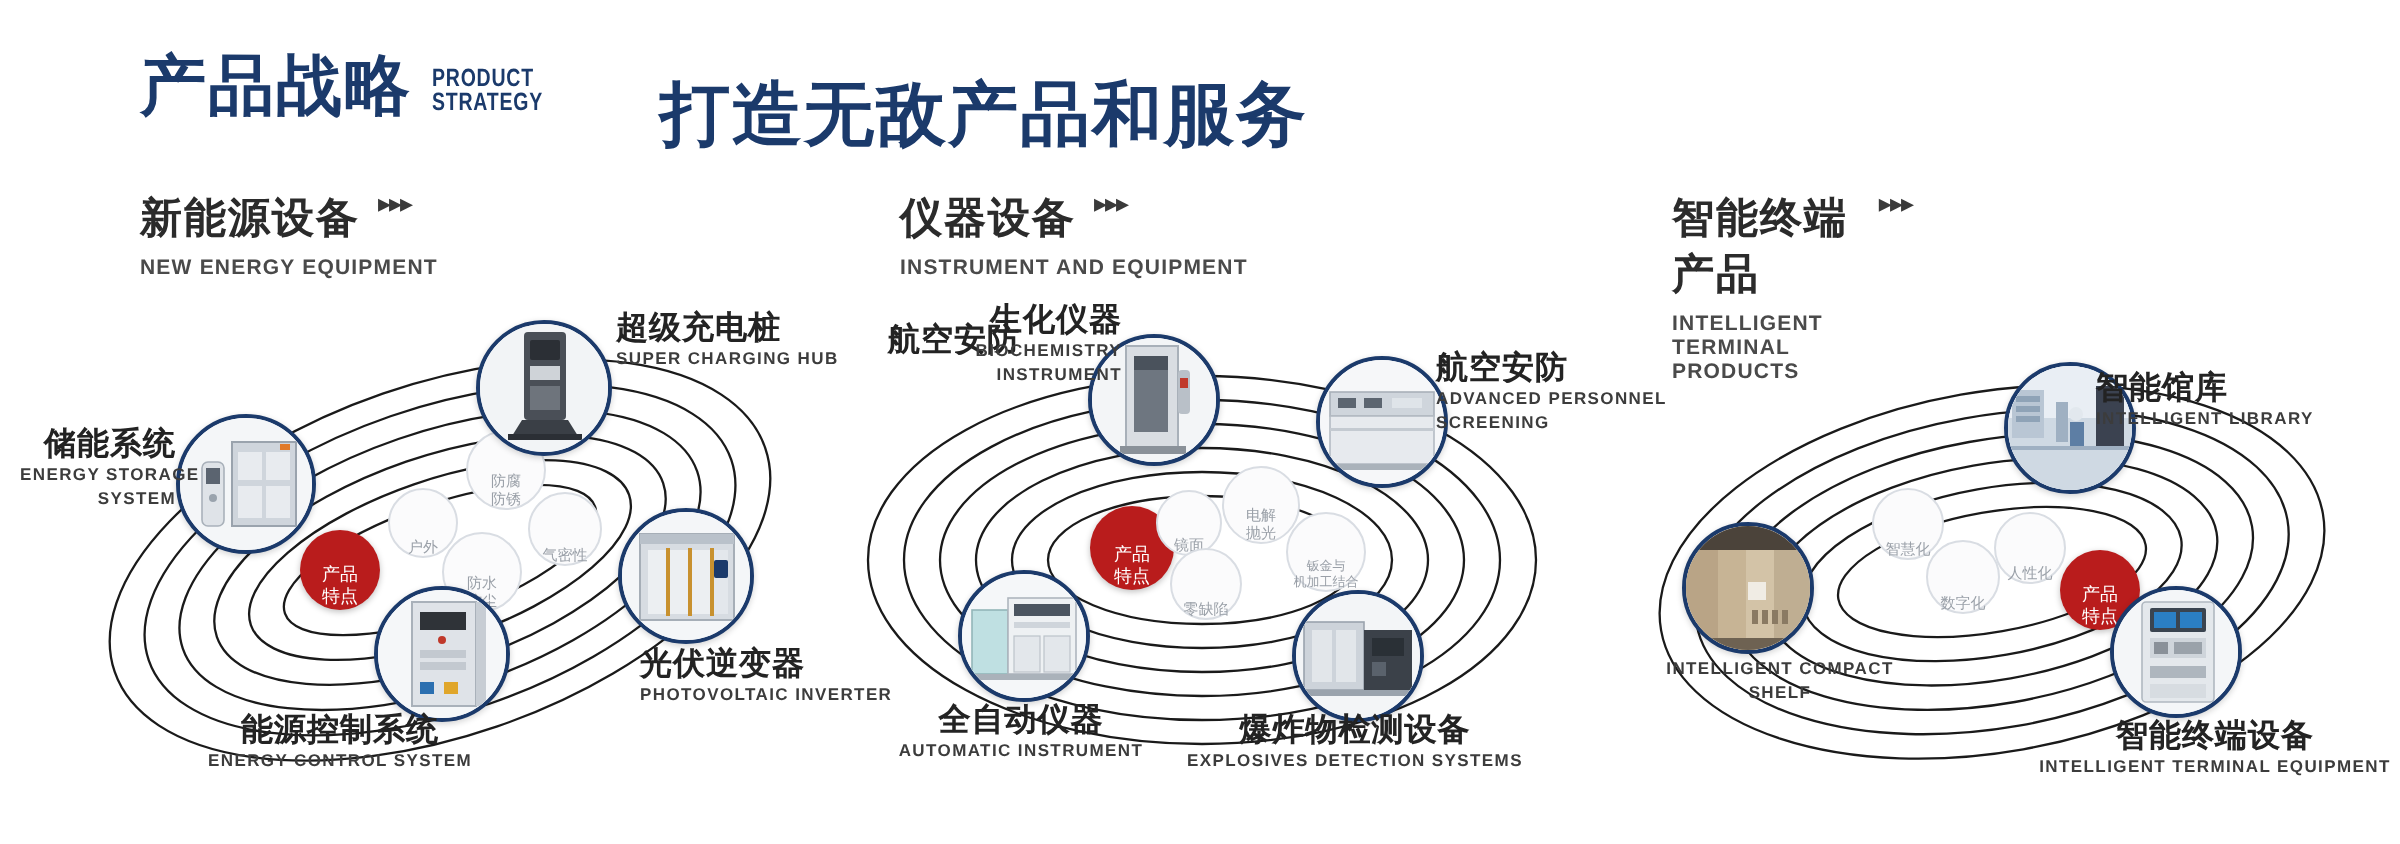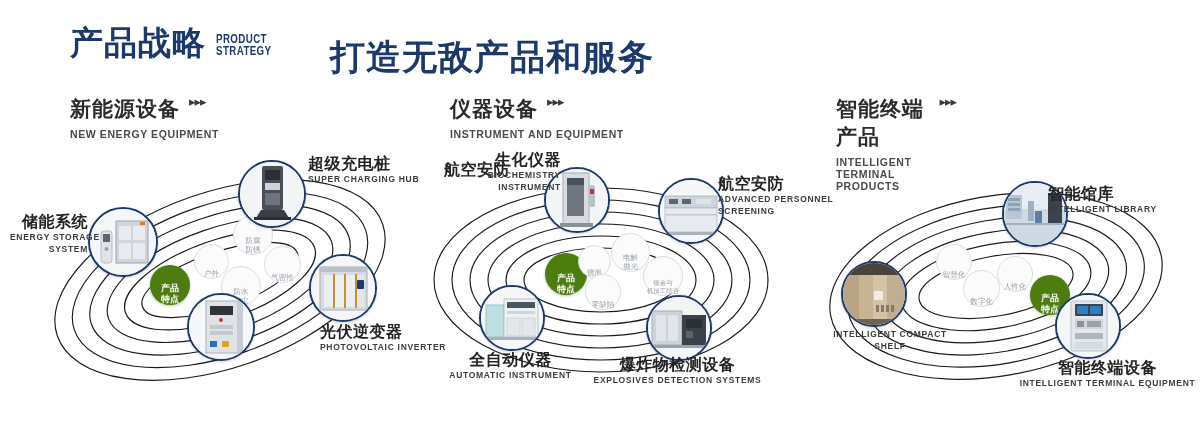--- a/index.html
+++ b/index.html
@@ -54,21 +54,21 @@
   .node .ph{width:100%;height:100%;display:block;}
 
   .feat{
     position:absolute;border-radius:50%;
     border:1px solid #d9dde3;background:#fbfbfc;
     display:flex;align-items:flex-end;justify-content:center;
     text-align:center;color:#9aa0a8;font-size:7.5px;line-height:9px;
     font-family:"DejaVu Sans",sans-serif;letter-spacing:0;
   }
   .feat.core{
-    background:#4d7c0f;border:none;color:#fff;font-weight:bold;
+    background:#b91c1c;border:none;color:#fff;font-weight:normal;
     font-size:9px;line-height:11px;
     box-shadow:0 1px 3px rgba(0,0,0,.25);
   }
 
   .lbl{position:absolute;}
   .lbl-cn{
     font-size:16px;font-weight:bold;color:#232323;letter-spacing:.5px;
     white-space:nowrap;font-family:"DejaVu Sans",sans-serif;line-height:19px;
   }
   .lbl-en{
@@ -216,20 +216,24 @@
         <rect width="64" height="64" fill="#f5f7f9"></rect>
         <rect x="17" y="6" width="32" height="52" fill="#dfe3e8" stroke="#a9b1ba" stroke-width="1"></rect>
         <rect x="21" y="11" width="23" height="9" fill="#2f3338"></rect>
         <circle cx="32" cy="25" r="2" fill="#c0392b"></circle>
         <rect x="21" y="30" width="23" height="4" fill="#c3c9d0"></rect>
         <rect x="21" y="36" width="23" height="4" fill="#c3c9d0"></rect>
         <rect x="21" y="46" width="7" height="6" fill="#2b6fb0"></rect>
         <rect x="33" y="46" width="7" height="6" fill="#e0a62a"></rect>
         <rect x="49" y="6" width="5" height="52" fill="#c7cdd4"></rect>
       </svg>
+    </div>
+    <div class="lbl ta-c" style="left:60px;top:205px;width:180px;">
+      <div class="lbl-cn">能源控制系统</div>
+      <div class="lbl-en">ENERGY CONTROL SYSTEM</div>
     </div>
   </div>
 
   <div class="cluster" style="left:405px;top:150px;width:400px;height:250px;">
 
     <svg class="orbits" width="400" height="250" viewBox="0 0 400 250">
       <g fill="none" stroke="#1a1a1a" stroke-width="1.15">
         <ellipse cx="196" cy="130" rx="167" ry="92"></ellipse>
         <ellipse cx="196" cy="130" rx="149" ry="80"></ellipse>
         <ellipse cx="196" cy="130" rx="131" ry="68"></ellipse>

